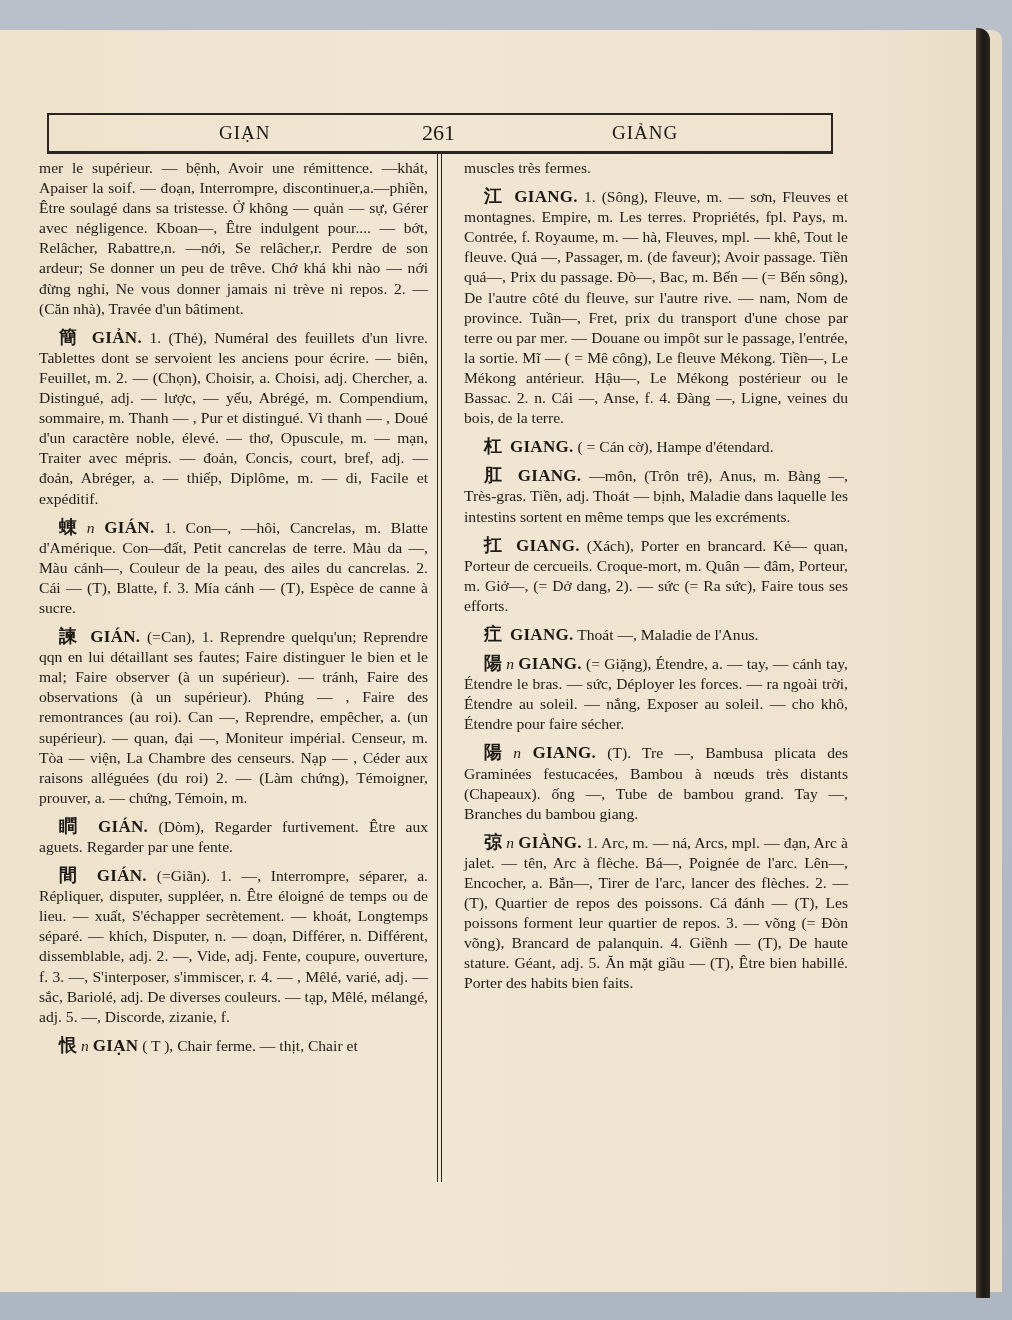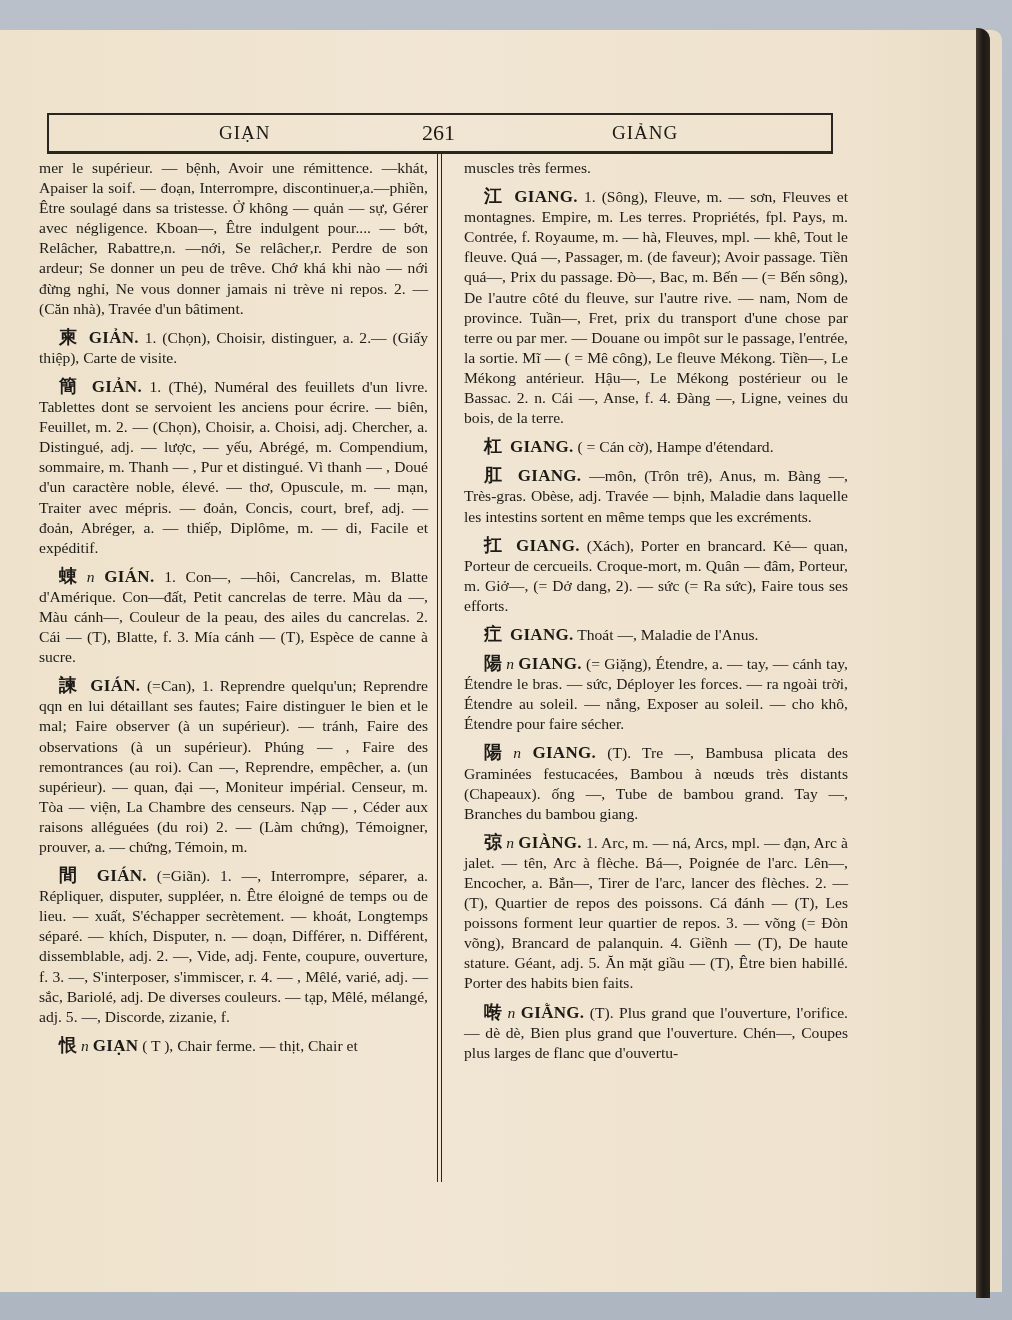--- a/index.html
+++ b/index.html
@@ -59,41 +59,41 @@
 </div>
 
 <div class="divider"></div>
 
 <div class="col left">
   <div class="entry">
     <p>mer le supérieur. — bệnh, Avoir une rémittence. —khát, Apaiser la soif. — đoạn, Interrompre, discontinuer,a.—phiền, Être soulagé dans sa tristesse. Ở không — quản — sự, Gérer avec négligence. Kboan—, Être indulgent pour.... — bớt, Relâcher, Rabattre,n. —nới, Se relâcher,r. Perdre de son ardeur; Se donner un peu de trêve. Chớ khá khi nào — nới đừng nghỉ, Ne vous donner jamais ni trève ni repos. 2. — (Căn nhà), Travée d'un bâtiment.</p>
   </div>
   <div class="entry indent">
       <p>
-    <span class="hanzi">柬</span>
-    <span class="hw">GIẢN.</span>
-    <span>1. (Chọn), Choisir, distinguer, a. 2.— (Giấy thiệp), Carte de visite.</span></p>
-    </div>
-  <div class="entry indent">
-      <p>
     <span class="hanzi">簡</span>
     <span class="hw">GIẢN.</span>
     <span>1. (Thẻ), Numéral des feuillets d'un livre. Tablettes dont se servoient les anciens pour écrire. — biên, Feuillet, m. 2. — (Chọn), Choisir, a. Choisi, adj. Chercher, a. Distingué, adj. — lược, — yếu, Abrégé, m. Compendium, sommaire, m. Thanh — , Pur et distingué. Vì thanh — , Doué d'un caractère noble, élevé. — thơ, Opuscule, m. — mạn, Traiter avec mépris. — đoản, Concis, court, bref, adj. — đoản, Abréger, a. — thiếp, Diplôme, m. — di, Facile et expéditif.</span></p>
     </div>
   <div class="entry indent">
       <p>
     <span class="hanzi">蝀</span><span class="it">n</span>
     <span class="hw">GIÁN.</span>
     <span>1. Con—, —hôi, Cancrelas, m. Blatte d'Amérique. Con—đất, Petit cancrelas de terre. Màu da —, Màu cánh—, Couleur de la peau, des ailes du cancrelas. 2. Cái — (T), Blatte, f. 3. Mía cánh — (T), Espèce de canne à sucre.</span></p>
     </div>
   <div class="entry indent">
       <p>
     <span class="hanzi">諫</span>
     <span class="hw">GIÁN.</span>
     <span>(=Can), 1. Reprendre quelqu'un; Reprendre qqn en lui détaillant ses fautes; Faire distinguer le bien et le mal; Faire observer (à un supérieur). — tránh, Faire des observations (à un supérieur). Phúng — , Faire des remontrances (au roi). Can —, Reprendre, empêcher, a. (un supérieur). — quan, đại —, Moniteur impérial. Censeur, m. Tòa — viện, La Chambre des censeurs. Nạp — , Céder aux raisons alléguées (du roi) 2. — (Làm chứng), Témoigner, prouver, a. — chứng, Témoin, m.</span></p>
+    </div>
+  <div class="entry indent">
+      <p>
+    <span class="hanzi">瞷</span>
+    <span class="hw">GIÁN.</span>
+    <span>(Dòm), Regarder furtivement. Être aux aguets. Regarder par une fente.</span></p>
     </div>
   <div class="entry indent">
       <p>
     <span class="hanzi">間</span>
     <span class="hw">GIÁN.</span>
     <span>(=Giãn). 1. —, Interrompre, séparer, a. Répliquer, disputer, suppléer, n. Être éloigné de temps ou de lieu. — xuất, S'échapper secrètement. — khoát, Longtemps séparé. — khích, Disputer, n. — doạn, Différer, n. Différent, dissemblable, adj. 2. —, Vide, adj. Fente, coupure, ouverture, f. 3. —, S'interposer, s'immiscer, r. 4. — , Mêlé, varié, adj. — sắc, Bariolé, adj. De diverses couleurs. — tạp, Mêlé, mélangé, adj. 5. —, Discorde, zizanie, f.</span></p>
     </div>
   <div class="entry indent">
       <p>
     <span class="hanzi">恨</span><span class="it">n</span>
@@ -115,21 +115,21 @@
   <div class="entry indent">
       <p>
     <span class="hanzi">杠</span>
     <span class="hw">GIANG.</span>
     <span>( = Cán cờ), Hampe d'étendard.</span></p>
     </div>
   <div class="entry indent">
       <p>
     <span class="hanzi">肛</span>
     <span class="hw">GIANG.</span>
-    <span>—môn, (Trôn trê), Anus, m. Bàng —, Très-gras. Obèse, adj. Travée — bịnh, Maladie dans laquelle les intestins sortent en même temps que les excréments.</span></p>
+    <span>—môn, (Trôn trê), Anus, m. Bàng —, Très-gras. Tiền, adj. Thoát — bịnh, Maladie dans laquelle les intestins sortent en même temps que les excréments.</span></p>
     </div>
   <div class="entry indent">
       <p>
     <span class="hanzi">扛</span>
     <span class="hw">GIANG.</span>
     <span>(Xách), Porter en brancard. Kẻ— quan, Porteur de cercueils. Croque-mort, m. Quân — đâm, Porteur, m. Giở—, (= Dở dang, 2). — sức (= Ra sức), Faire tous ses efforts.</span></p>
     </div>
   <div class="entry indent">
       <p>
     <span class="hanzi">疘</span>
@@ -147,19 +147,13 @@
     <span class="hanzi">陽</span><span class="it">n</span>
     <span class="hw">GIANG.</span>
     <span>(T). Tre —, Bambusa plicata des Graminées festucacées, Bambou à nœuds très distants (Chapeaux). ống —, Tube de bambou grand. Tay —, Branches du bambou giang.</span></p>
     </div>
   <div class="entry indent">
       <p>
     <span class="hanzi">弶</span><span class="it">n</span>
     <span class="hw">GIÀNG.</span>
     <span>1. Arc, m. — ná, Arcs, mpl. — đạn, Arc à jalet. — tên, Arc à flèche. Bá—, Poignée de l'arc. Lên—, Encocher, a. Bắn—, Tirer de l'arc, lancer des flèches. 2. — (T), Quartier de repos des poissons. Cá đánh — (T), Les poissons forment leur quartier de repos. 3. — võng (= Đòn võng), Brancard de palanquin. 4. Giềnh — (T), De haute stature. Géant, adj. 5. Ăn mặt giầu — (T), Être bien habillé. Porter des habits bien faits.</span></p>
     </div>
-  <div class="entry indent">
-      <p>
-    <span class="hanzi">啭</span><span class="it">n</span>
-    <span class="hw">GIẰNG.</span>
-    <span>(T). Plus grand que l'ouverture, l'orifice. — dè dè, Bien plus grand que l'ouverture. Chén—, Coupes plus larges de flanc que d'ouvertu-</span></p>
-    </div>
 </div>
 
 </body></html>

